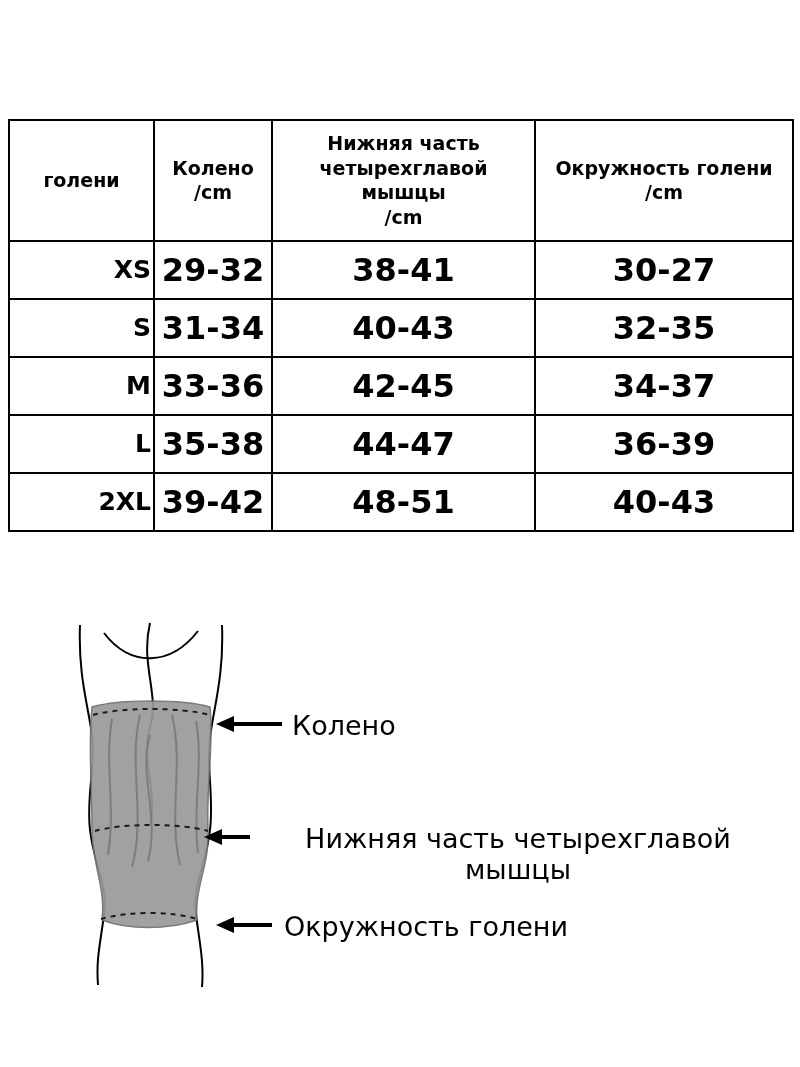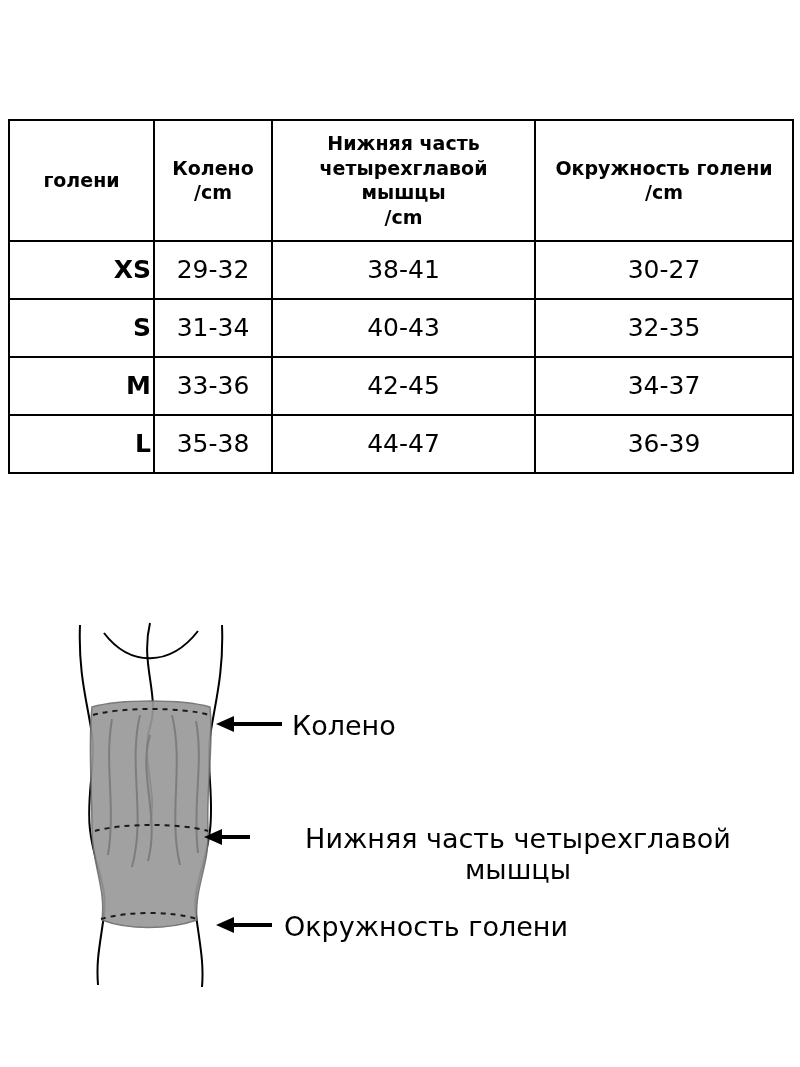--- a/index.html
+++ b/index.html
@@ -36,22 +36,22 @@
     color: #000000;
   }
   table.size-table thead th {
     font-size: 19px;
     font-weight: bold;
     line-height: 1.3;
     padding: 10px 4px;
     height: 90px;
   }
   table.size-table tbody td {
-    font-size: 25px;
-    font-weight: normal;
+    font-size: 32px;
+    font-weight: bold;
     padding: 4px 2px;
     height: 48px;
   }
   table.size-table tbody td.size-cell {
     font-weight: bold;
     font-size: 25px;
     text-align: right;
   }
   col.c1 { width: 145px; }
   col.c2 { width: 118px; }
@@ -137,20 +137,26 @@
         <td class="size-cell">M</td>
         <td>33-36</td>
         <td>42-45</td>
         <td>34-37</td>
       </tr>
       <tr>
         <td class="size-cell">L</td>
         <td>35-38</td>
         <td>44-47</td>
         <td>36-39</td>
+      </tr>
+      <tr>
+        <td class="size-cell">2XL</td>
+        <td>39-42</td>
+        <td>48-51</td>
+        <td>40-43</td>
       </tr>
     </tbody>
   </table>
 </div>
 
 <div class="diagram">
   <svg width="800" height="390" viewBox="0 0 800 390" xmlns="http://www.w3.org/2000/svg">
 
     <g fill="none" stroke="#000000" stroke-width="2">
       <path d="M80 10 C 78 60, 88 90, 92 120 C 96 150, 86 180, 90 215

